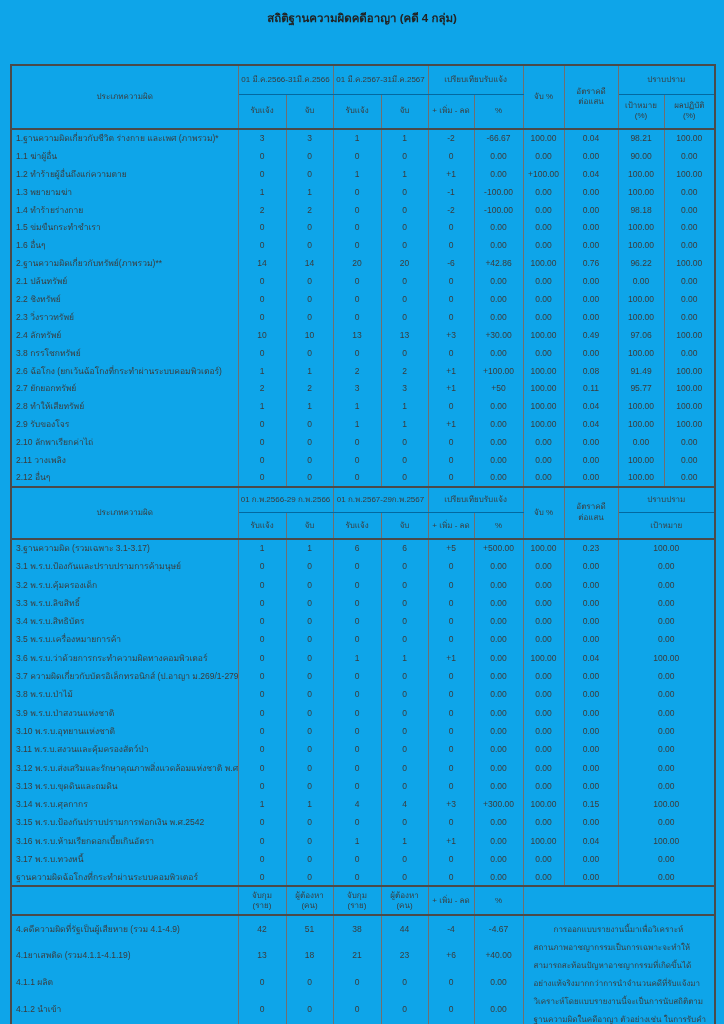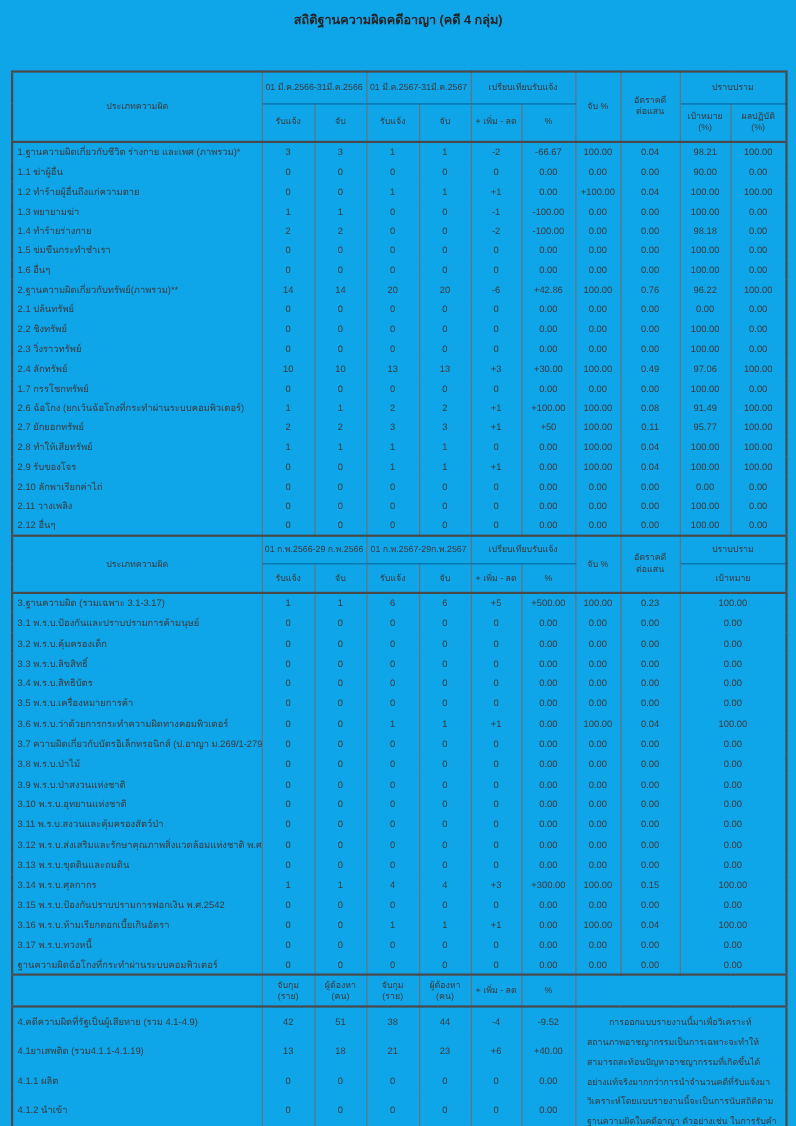--- a/index.html
+++ b/index.html
@@ -234,21 +234,21 @@
           <td class="c-num">13</td>
           <td class="c-num">13</td>
           <td class="c-num">+3</td>
           <td class="c-num">+30.00</td>
           <td class="c-num">100.00</td>
           <td class="c-num">0.49</td>
           <td class="c-num">97.06</td>
           <td class="c-num">100.00</td>
         </tr>
         <tr>
-          <td class="c-name">1.7 กรรโชกทรัพย์</td>
+          <td class="c-name">3.8 กรรโชกทรัพย์</td>
           <td class="c-num">0</td>
           <td class="c-num">0</td>
           <td class="c-num">0</td>
           <td class="c-num">0</td>
           <td class="c-num">0</td>
           <td class="c-num">0.00</td>
           <td class="c-num">0.00</td>
           <td class="c-num">0.00</td>
           <td class="c-num">100.00</td>
           <td class="c-num">0.00</td>
@@ -625,21 +625,21 @@
       </tr>
     </thead>
     <tbody id="s4">
         <tr>
           <td class="c-name">4.คดีความผิดที่รัฐเป็นผู้เสียหาย (รวม 4.1-4.9)</td>
           <td class="c-num">42</td>
           <td class="c-num">51</td>
           <td class="c-num">38</td>
           <td class="c-num">44</td>
           <td class="c-num">-4</td>
-          <td class="c-num">-9.52</td>
+          <td class="c-num">-4.67</td>
           <td class="note-cell" rowspan="5" colspan="4">การออกแบบรายงานนี้มาเพื่อวิเคราะห์สถานภาพอาชญากรรมเป็นการเฉพาะจะทำให้สามารถสะท้อนปัญหาอาชญากรรมที่เกิดขึ้นได้อย่างแท้จริงมากกว่าการนำจำนวนคดีที่รับแจ้งมาวิเคราะห์โดยแบบรายงานนี้จะเป็นการนับสถิติตามฐานความผิดในคดีอาญา ตัวอย่างเช่น ในการรับคำร้องทุกข์(รับคดีใน</td>
         </tr>
         <tr>
           <td class="c-name">4.1ยาเสพติด (รวม4.1.1-4.1.19)</td>
           <td class="c-num">13</td>
           <td class="c-num">18</td>
           <td class="c-num">21</td>
           <td class="c-num">23</td>
           <td class="c-num">+6</td>
           <td class="c-num">+40.00</td>

